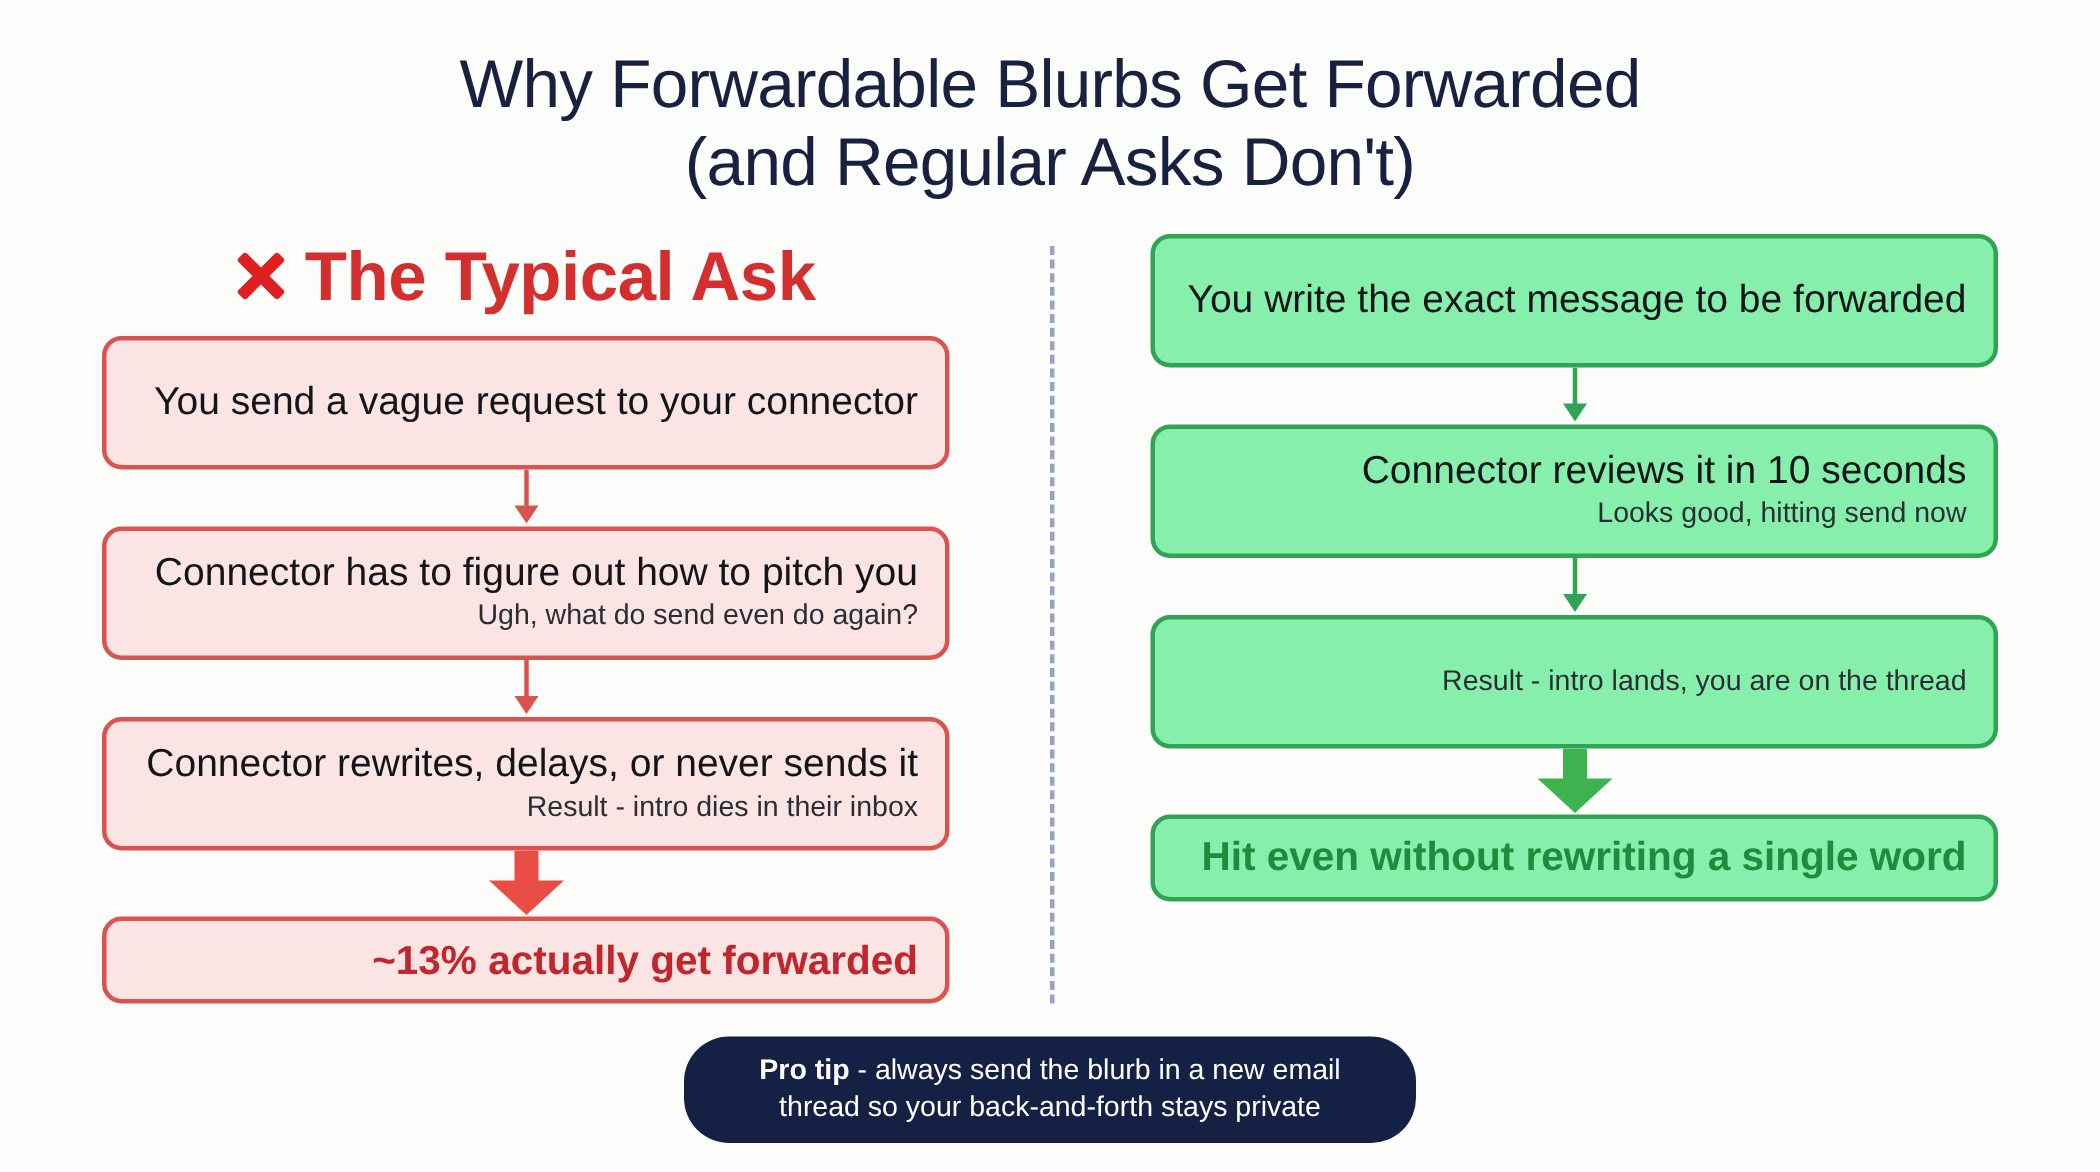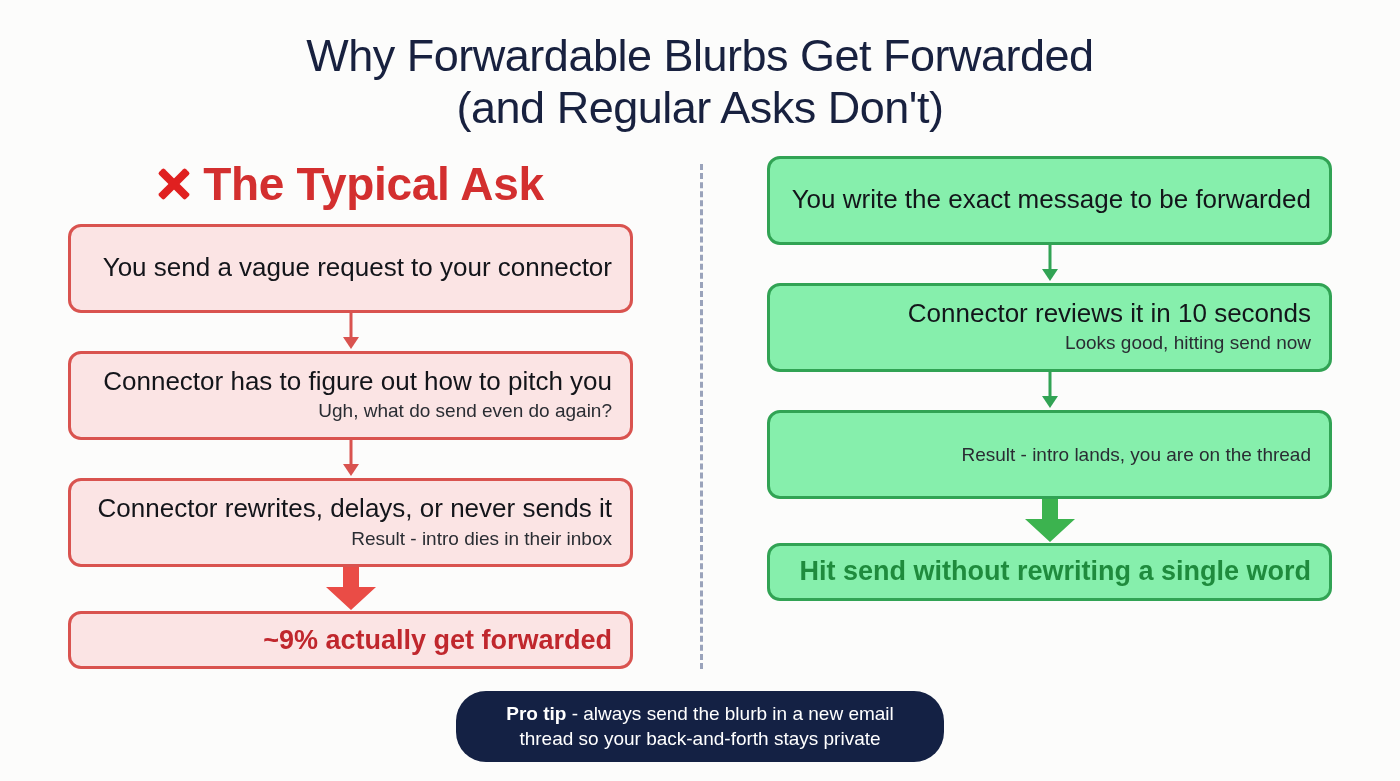--- a/index.html
+++ b/index.html
@@ -217,21 +217,21 @@
       <div class="step-sub">Result - intro dies in their inbox</div>
     </div>
 
     <div class="arrow-slot big">
       <svg width="54" height="44" viewBox="0 0 54 44" aria-hidden="true">
         <path d="M19 0 H35 V20 H52 L27 43 L2 20 H19 Z" fill="#ea4c46"></path>
       </svg>
     </div>
 
     <div class="step bad result">
-      <div class="step-title">~9% actually get forwarded</div>
+      <div class="step-title">~13% actually get forwarded</div>
     </div>
   </div>
 
   <div class="column">
 
 
     <div class="step good">
       <div class="step-title">You write the exact message to be forwarded</div>
     </div>
 
@@ -258,21 +258,21 @@
       <div class="step-sub">Result - intro lands, you are on the thread</div>
     </div>
 
     <div class="arrow-slot big">
       <svg width="54" height="44" viewBox="0 0 54 44" aria-hidden="true">
         <path d="M19 0 H35 V20 H52 L27 43 L2 20 H19 Z" fill="#3cb34f"></path>
       </svg>
     </div>
 
     <div class="step good result">
-      <div class="step-title">Hit send without rewriting a single word</div>
+      <div class="step-title">Hit even without rewriting a single word</div>
     </div>
   </div>
 </div>
 
 <div class="protip-wrap">
   <div class="protip">
     <b>Pro tip</b><span> - always send the blurb in a new email thread so your back-and-forth stays private</span>
   </div>
 </div>
 

